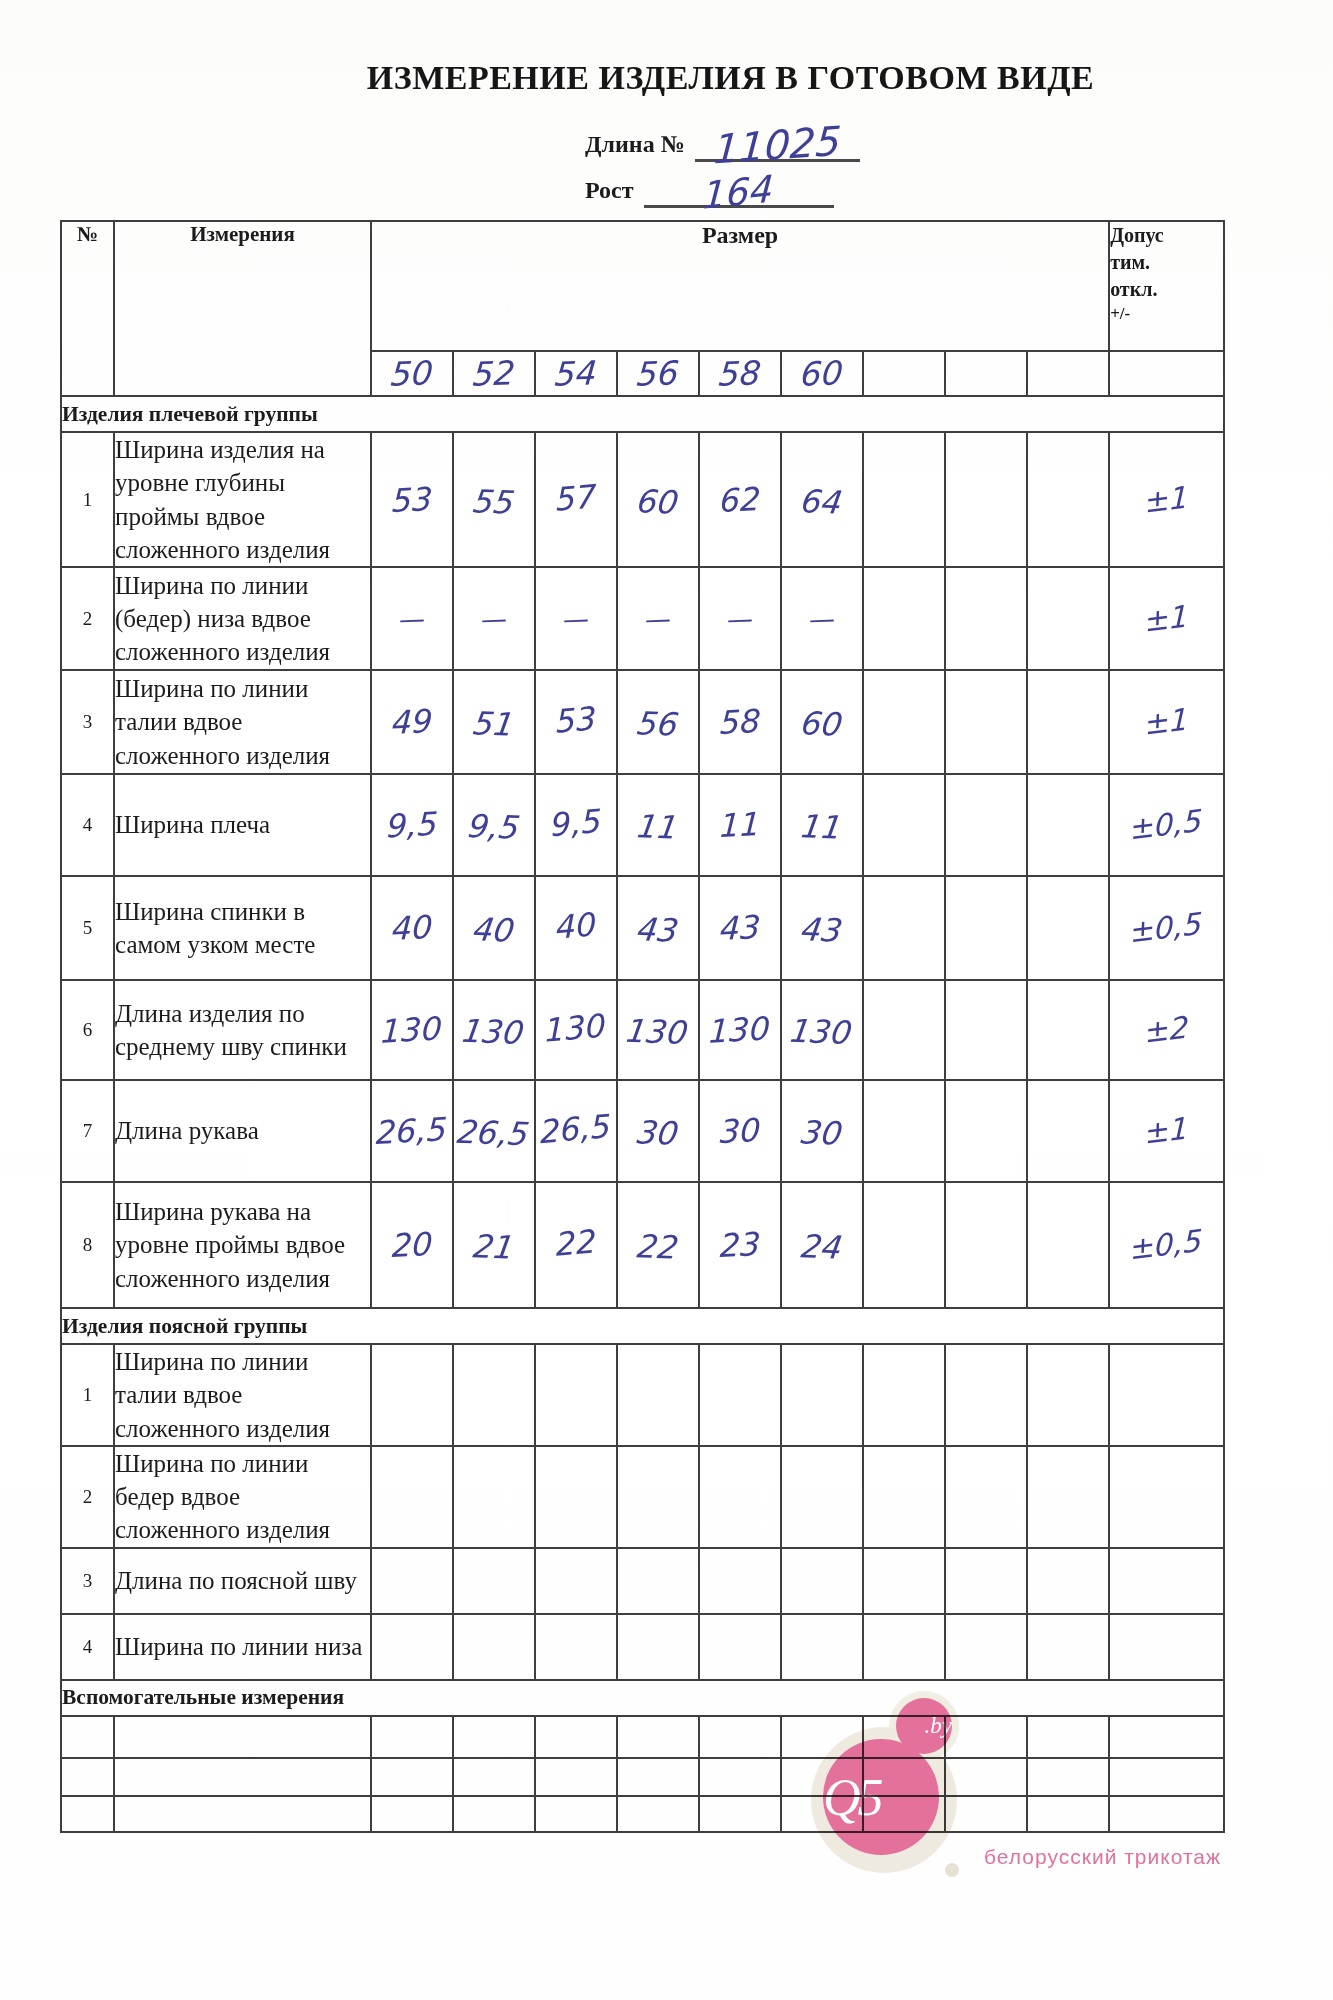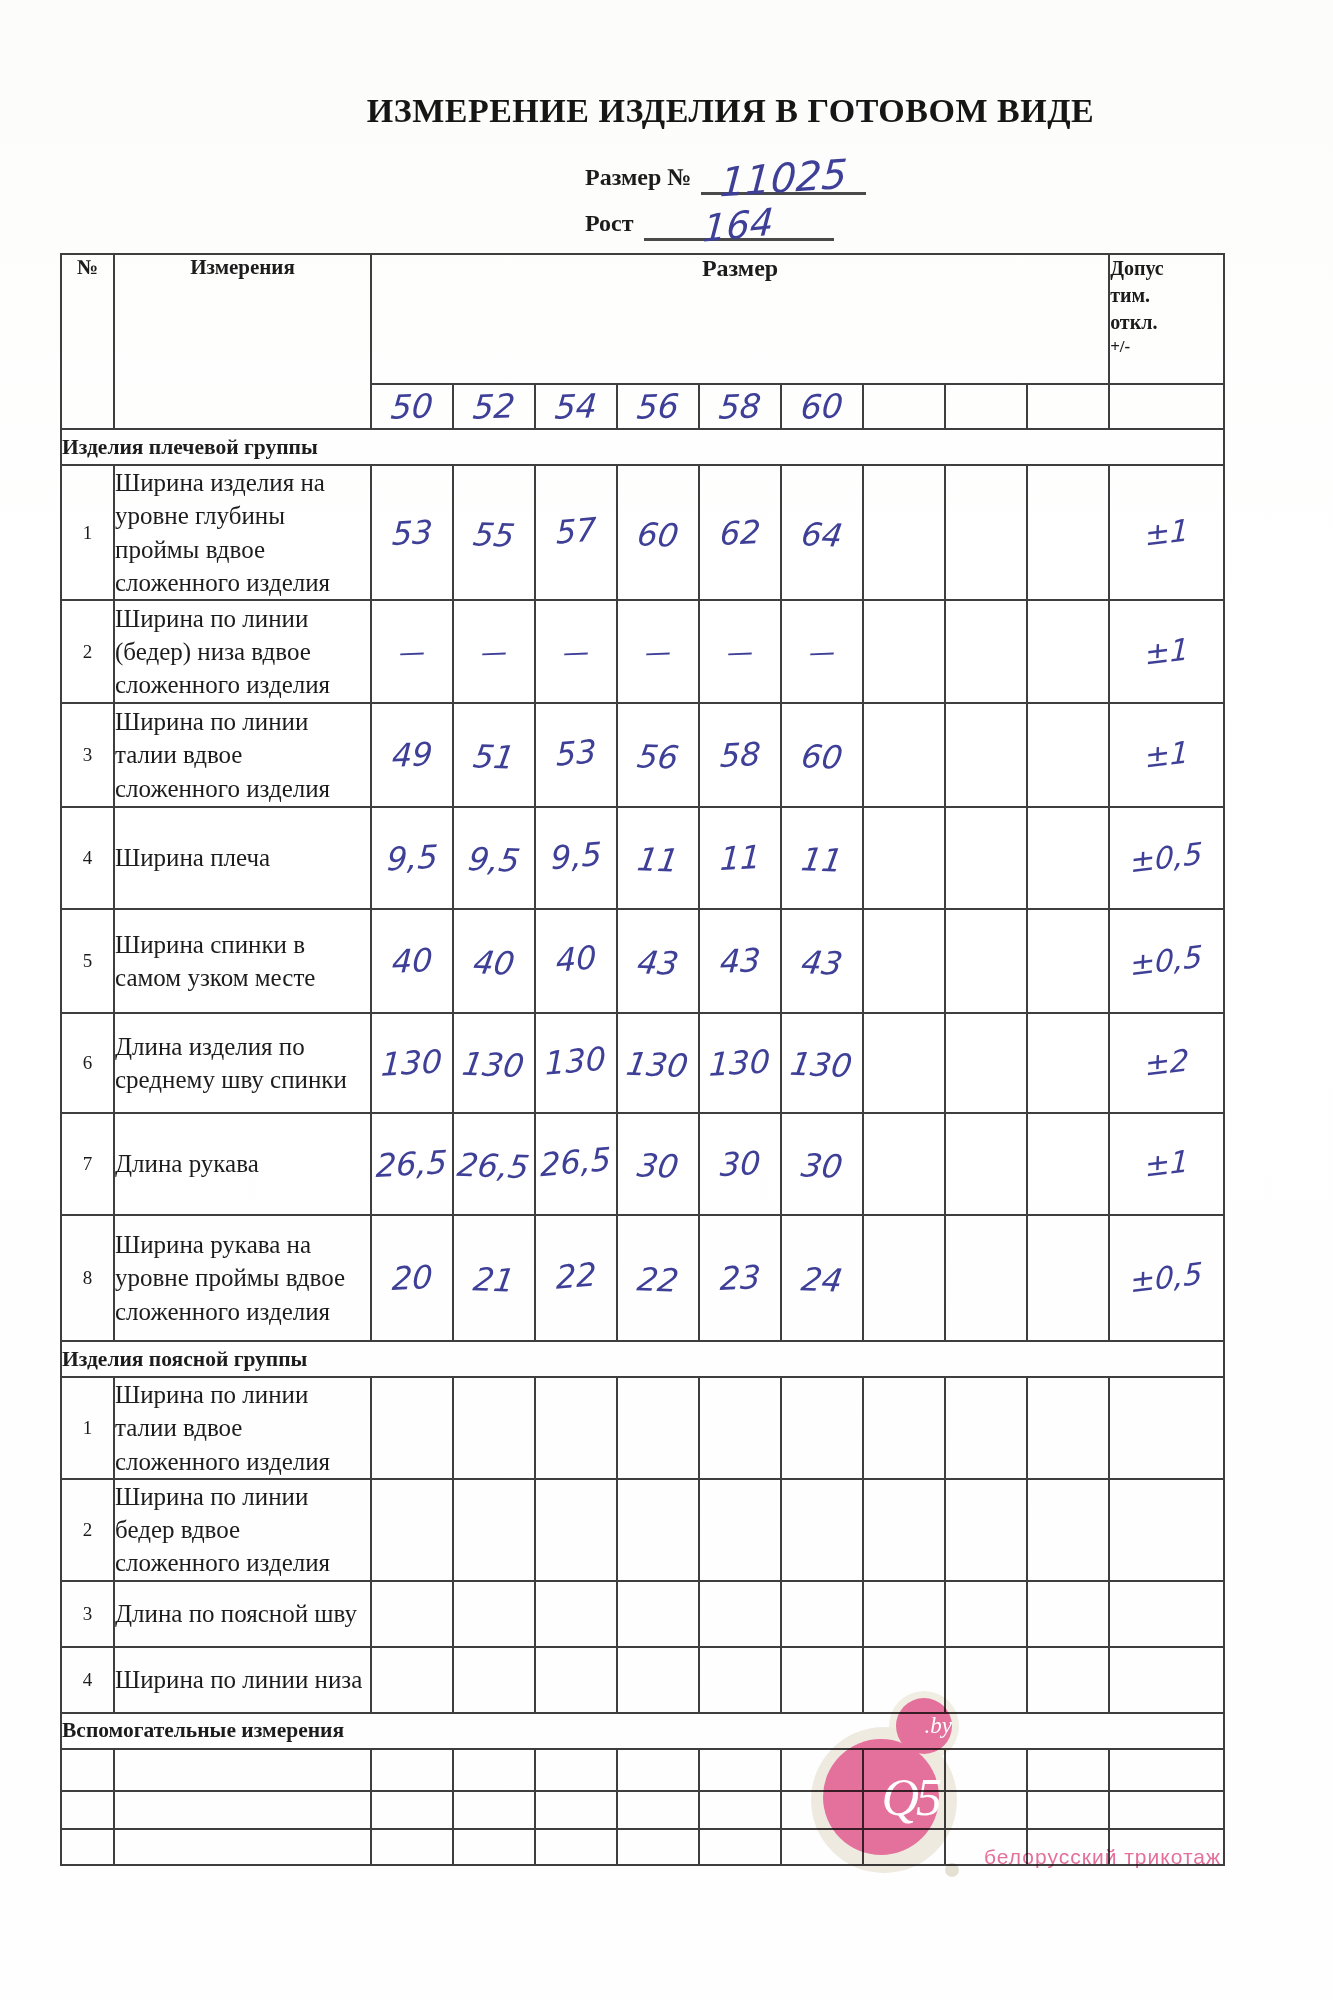--- a/index.html
+++ b/index.html
@@ -14,21 +14,21 @@
     width:1333px;height:2000px;
     background:#ffffff;
     font-family:"Liberation Serif", serif;
     color:#1c1c1c;
   }
   .page{
     position:relative;width:1333px;height:2000px;overflow:hidden;
     background:linear-gradient(180deg,#fcfcfb 0%,#ffffff 30%,#fefefe 100%);
   }
   
-  .doc-header{width:1163px;margin-left:60px;padding-top:92px;}
+  .doc-header{width:1163px;margin-left:60px;padding-top:59px;}
   .doc-title{
     margin:0;text-align:center;position:relative;left:89px;
     font-size:34px;font-weight:bold;letter-spacing:.5px;color:#161616;
   }
   .fill-row{display:flex;align-items:flex-end;margin-left:525px;}
   .fill-row.model{margin-top:22px;}
   .fill-row.rost{margin-top:6px;}
   .fill-label{font-size:24px;font-weight:bold;white-space:nowrap;padding-bottom:4px;}
   .u-line{
     border-bottom:3px solid #4a4a4a;text-align:center;
@@ -87,21 +87,21 @@
   .wm-by-ring{
     position:absolute;left:94px;top:36px;width:70px;height:70px;border-radius:50%;
     background:#efece0;opacity:.9;
   }
   .wm-dot{
     position:absolute;left:150px;top:208px;width:14px;height:14px;border-radius:50%;
     background:#e6e2d3;
   }
   .wm-q5{
     position:absolute;left:28px;top:84px;width:116px;height:116px;border-radius:50%;
-    background:var(--pink);color:#fff;display:flex;align-items:center;justify-content:flex-end;
+    background:var(--pink);color:#fff;display:flex;align-items:center;justify-content:flex-start;
     font-family:"Liberation Serif", serif;font-size:52px;font-style:italic;letter-spacing:-3px;
   }
   .wm-by{
     position:absolute;left:101px;top:43px;width:56px;height:56px;border-radius:50%;
     background:var(--pink);color:#fff;display:flex;align-items:center;justify-content:flex-end;
     font-family:"Liberation Serif", serif;font-size:23px;font-style:italic;
   }
   .wm-brand{
     position:absolute;left:100px;top:90px;margin:0;
     font-family:"Liberation Serif", serif;font-size:92px;line-height:1;
@@ -116,21 +116,21 @@
 </style>
 </head>
 <body>
 
 <div class="page">
 
   <div class="doc-header">
     <h1 class="doc-title">ИЗМЕРЕНИЕ ИЗДЕЛИЯ В ГОТОВОМ ВИДЕ</h1>
 
     <div class="fill-row model">
-      <span class="fill-label">Размер №</span>
+      <span class="fill-label">Длина №</span>
       <span class="u-line model-line"><span class="hw hw-model">11025</span></span>
     </div>
 
     <div class="fill-row rost">
       <span class="fill-label">Рост</span>
       <span class="u-line rost-line"><span class="hw hw-rost">164</span></span>
     </div>
   </div>
 
   <table class="sheet">

